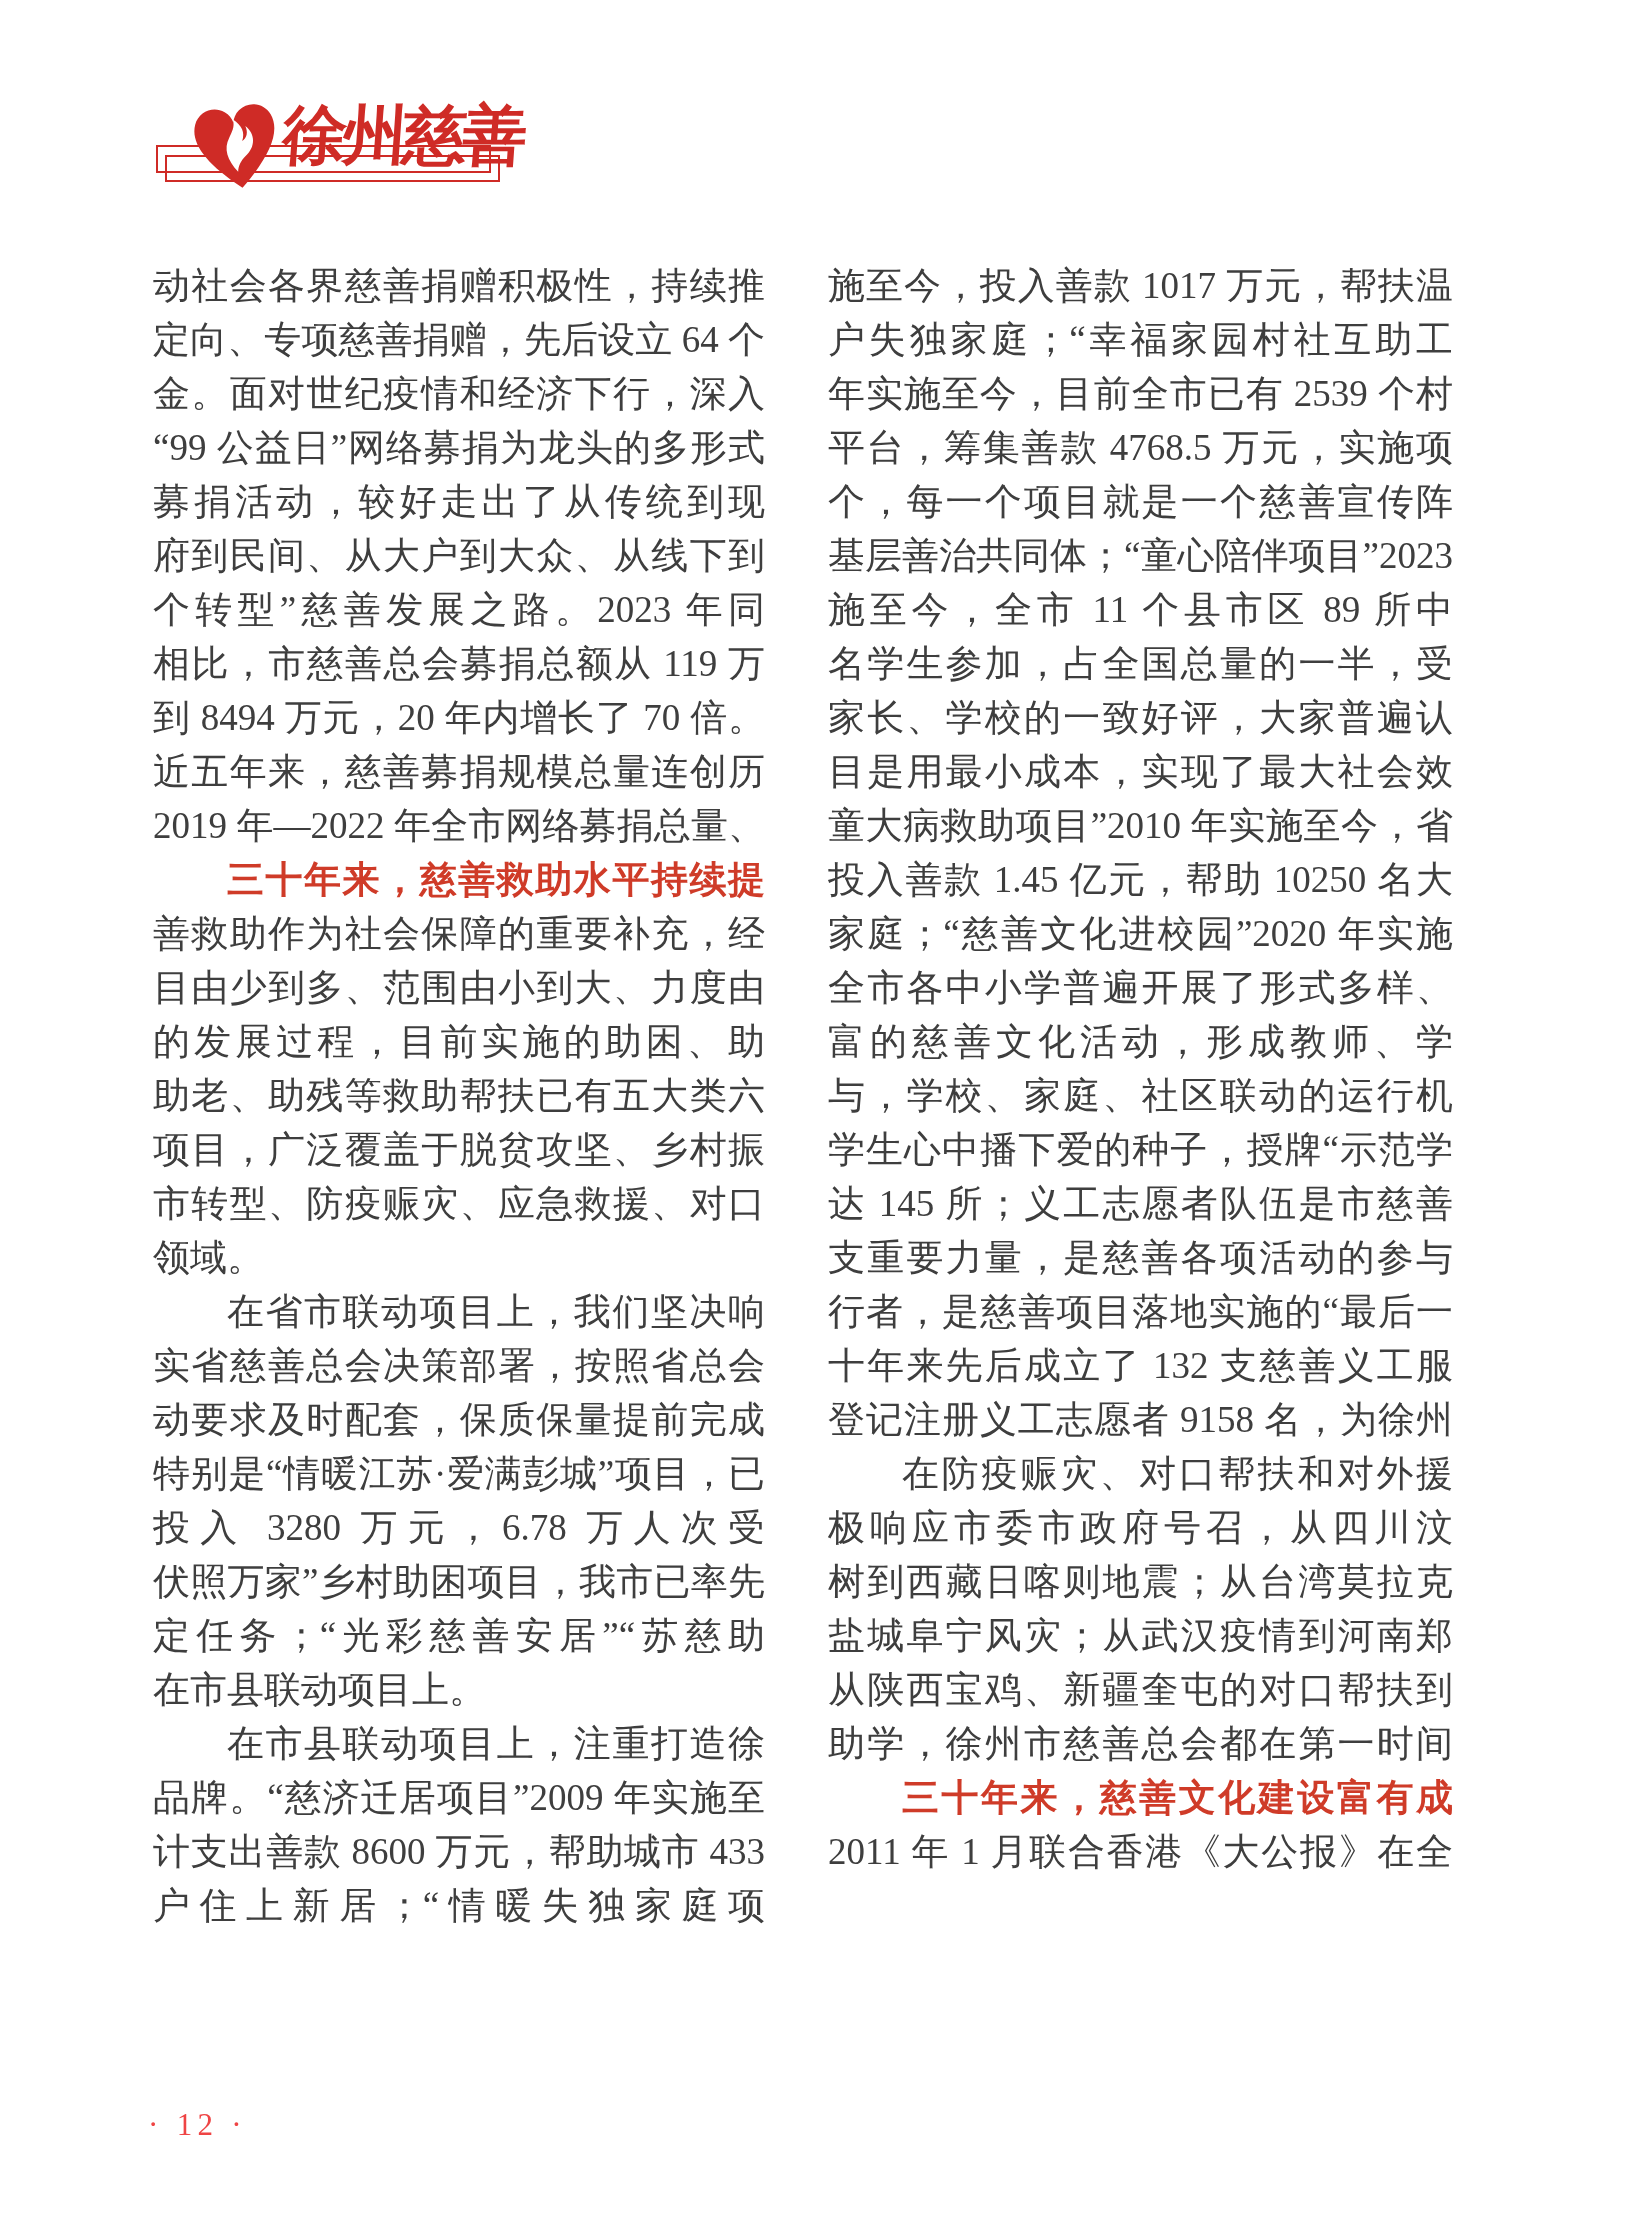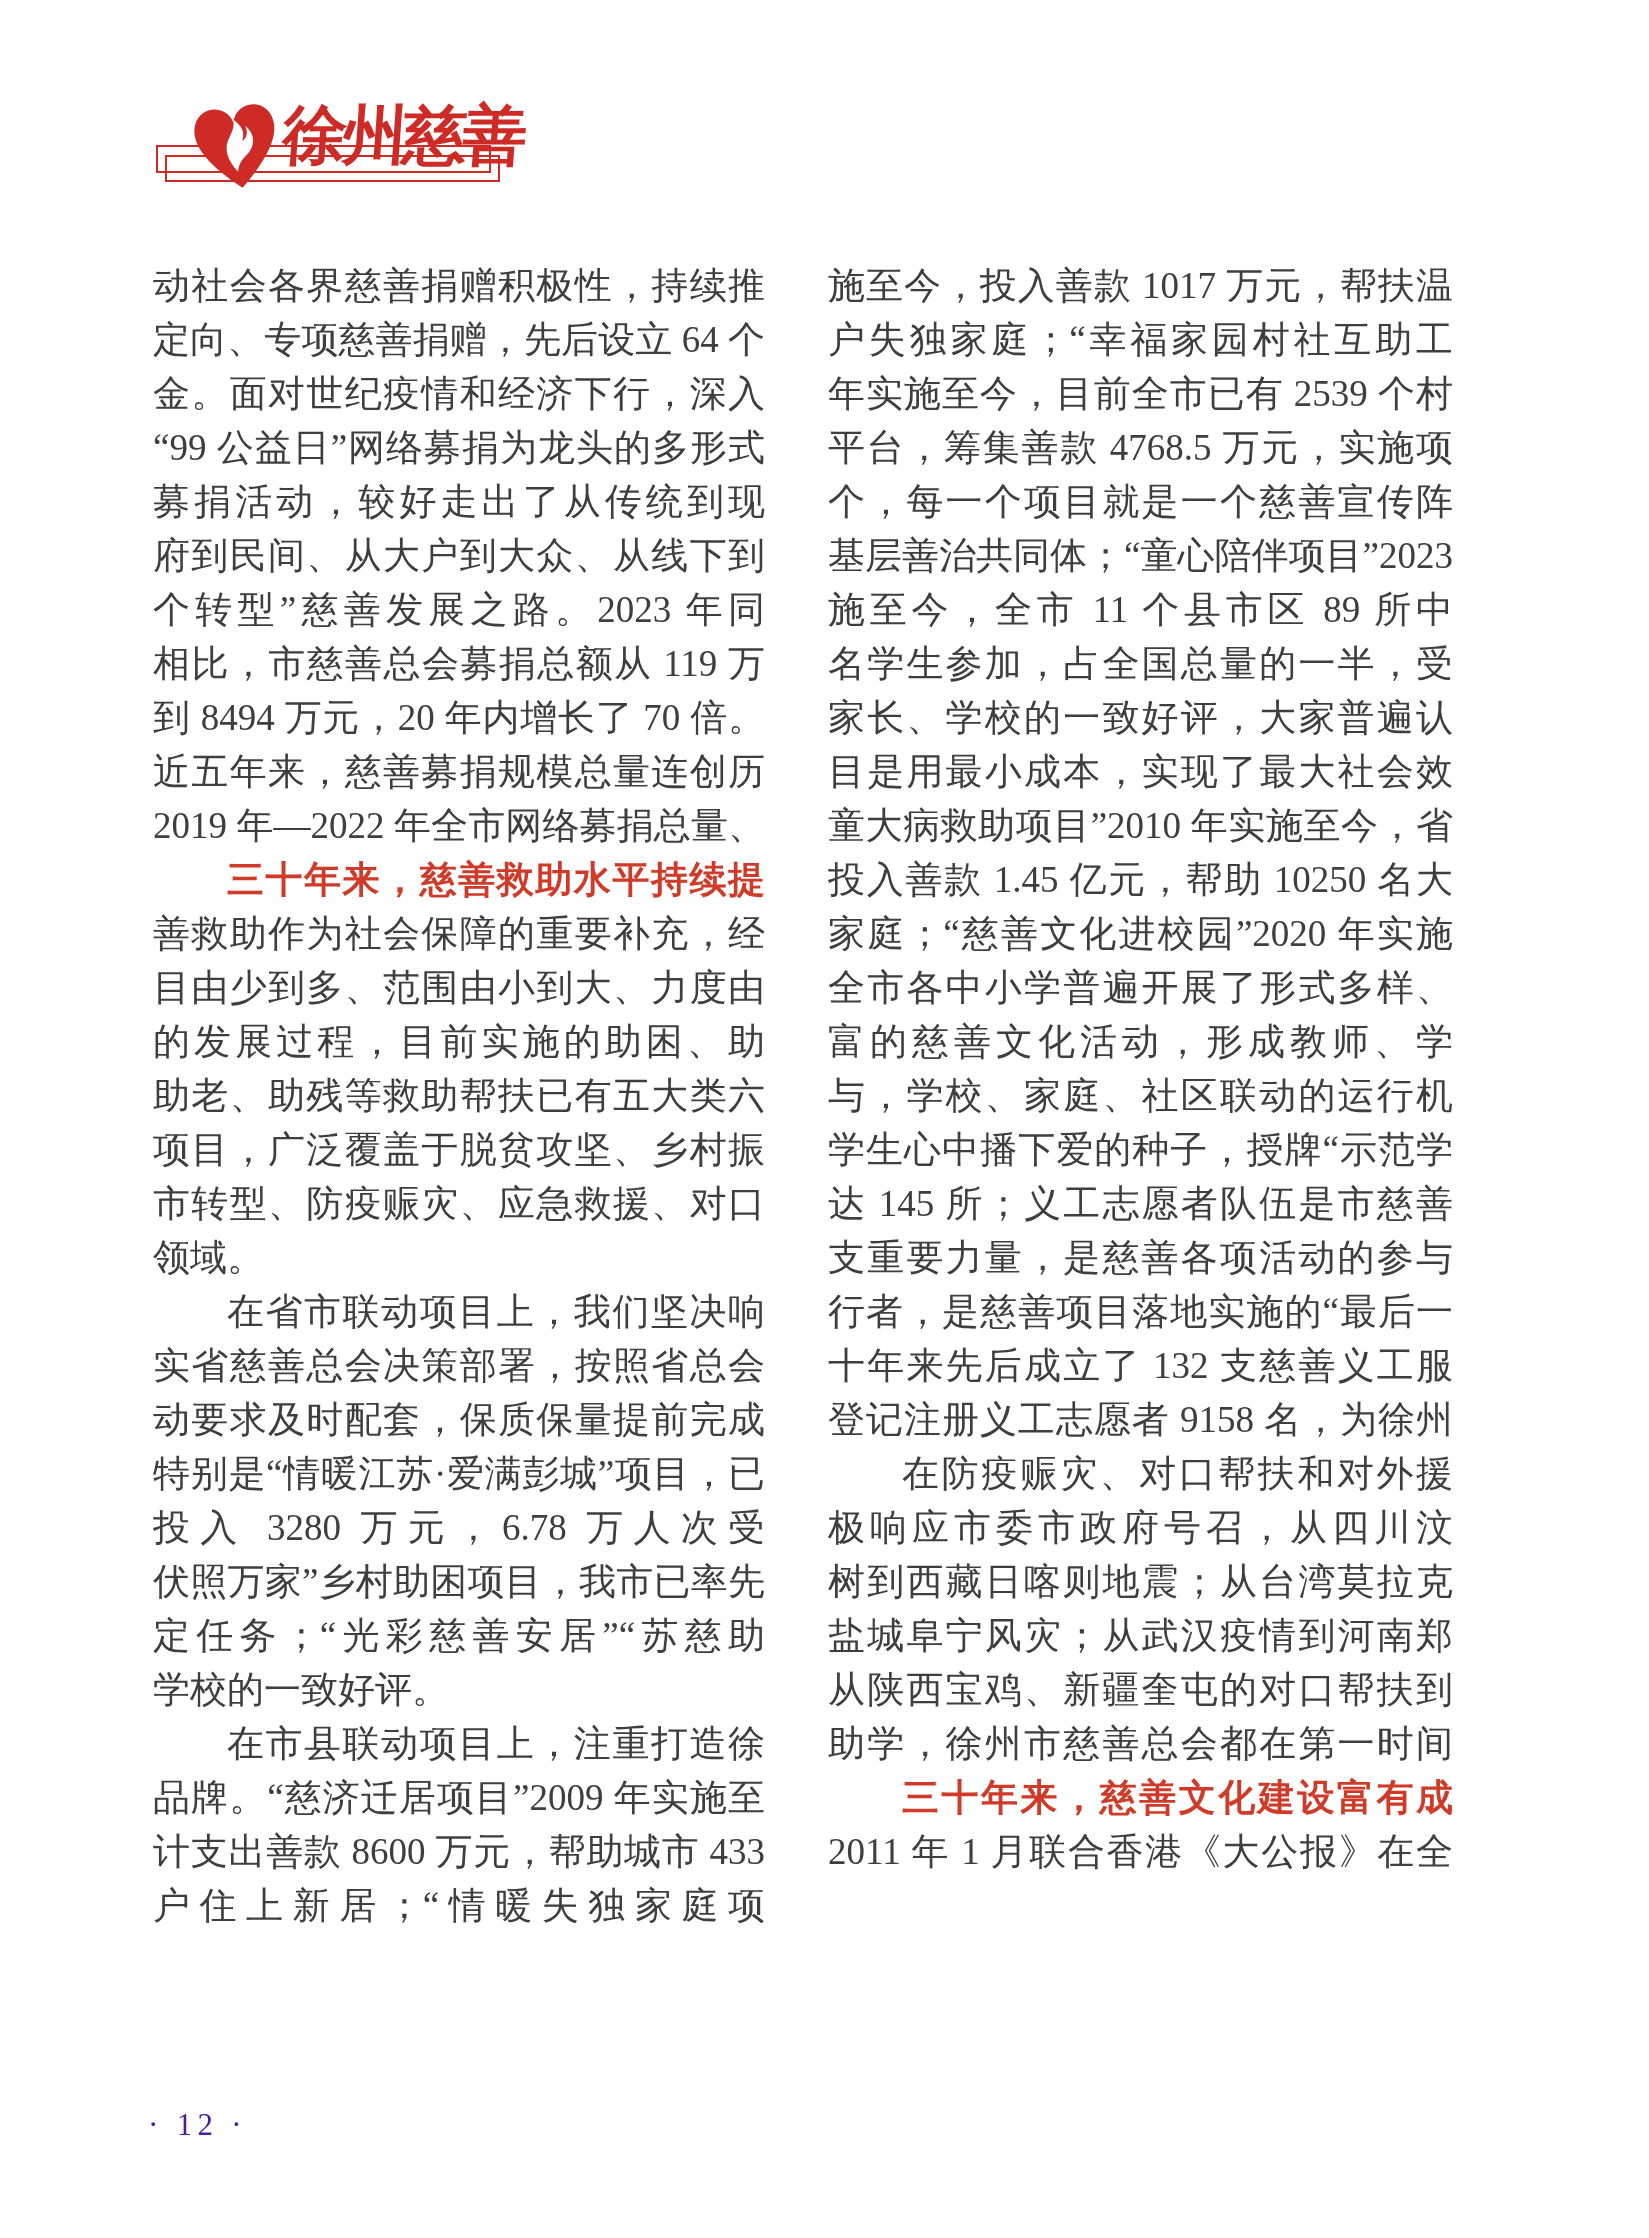--- a/index.html
+++ b/index.html
@@ -39,21 +39,21 @@
     text-align:justify;text-align-last:justify;
     white-space:normal;overflow:hidden;
   }
   .line.indent{text-indent:74px;}
   .line.para-end{text-align-last:left;}
   .red{color:var(--text-red);font-weight:bold;}
 
   
   .pageno{
     position:absolute;left:148px;top:2107px;
-    font-size:31px;color:#4c1d95;letter-spacing:5.3px;
+    font-size:31px;color:#ef4444;letter-spacing:5.3px;
   }
 </style>
 </head>
 <body>
 
 <div class="page">
 
   <header class="masthead">
     <div class="frame frame-a"></div>
     <div class="frame frame-b"></div>
@@ -85,21 +85,21 @@
         <div class="line"><span>项目，广泛覆盖于脱贫攻坚、乡村振兴、城</span></div>
         <div class="line"><span>市转型、防疫赈灾、应急救援、对口帮扶等</span></div>
         <div class="line para-end"><span>领域。</span></div>
         <div class="line indent"><span>在省市联动项目上，我们坚决响应和落</span></div>
         <div class="line"><span>实省慈善总会决策部署，按照省总会项目联</span></div>
         <div class="line"><span>动要求及时配套，保质保量提前完成任务。</span></div>
         <div class="line"><span>特别是“情暖江苏·爱满彭城”项目，已累计</span></div>
         <div class="line"><span>投入 3280 万元，6.78 万人次受益；“慈善光</span></div>
         <div class="line"><span>伏照万家”乡村助困项目，我市已率先完成省</span></div>
         <div class="line"><span>定任务；“光彩慈善安居”“苏慈助医”项目等，</span></div>
-        <div class="line para-end"><span>学校的一致好评。</span></div>
+        <div class="line para-end"><span>在市县联动项目上。</span></div>
         <div class="line indent"><span>在市县联动项目上，注重打造徐州特色</span></div>
         <div class="line"><span>品牌。“慈济迁居项目”2009 年实施至今，累</span></div>
         <div class="line"><span>计支出善款 8600 万元，帮助城市 433 户特困</span></div>
         <div class="line"><span>户住上新居；“情暖失独家庭项目”2013 年实</span></div>
       </div>
     <div class="col" id="col-right">
         <div class="line"><span>施至今，投入善款 1017 万元，帮扶温暖 1146</span></div>
         <div class="line"><span>户失独家庭；“幸福家园村社互助工程”2021</span></div>
         <div class="line"><span>年实施至今，目前全市已有 2539 个村社入住</span></div>
         <div class="line"><span>平台，筹集善款 4768.5 万元，实施项目 581</span></div>

